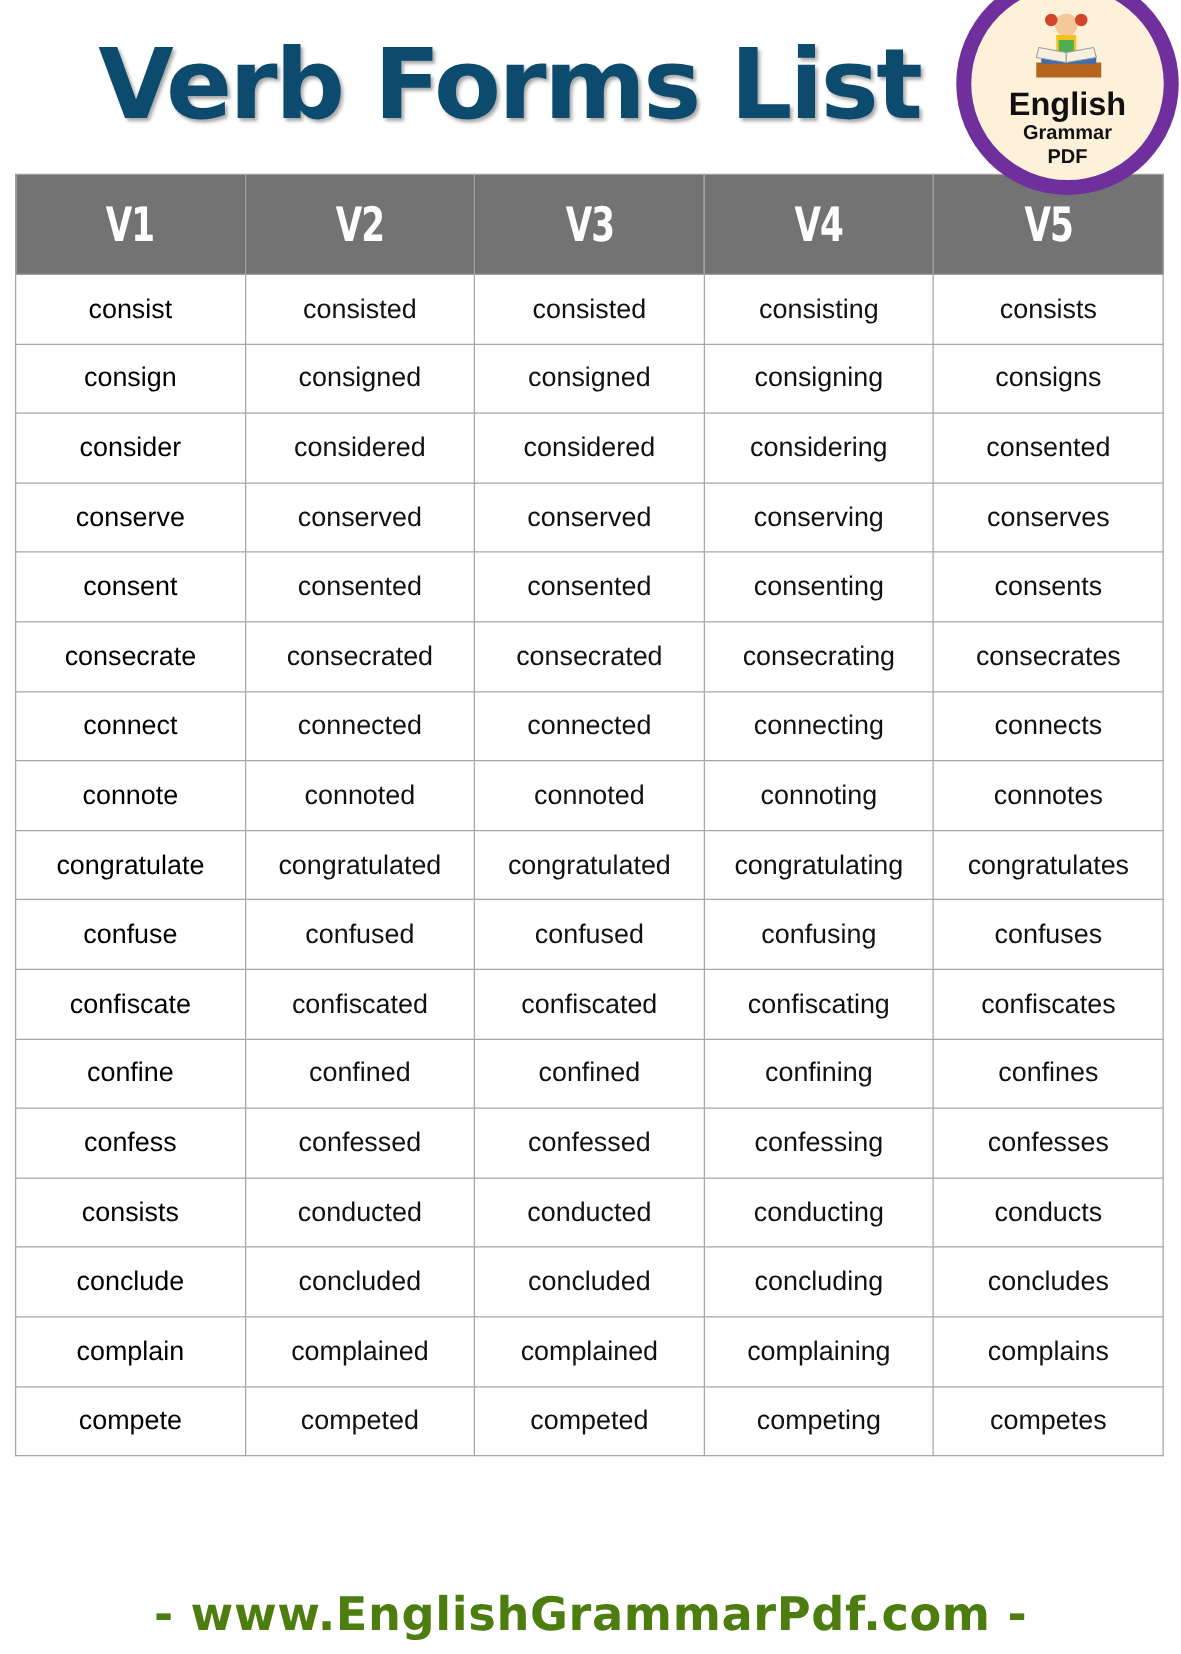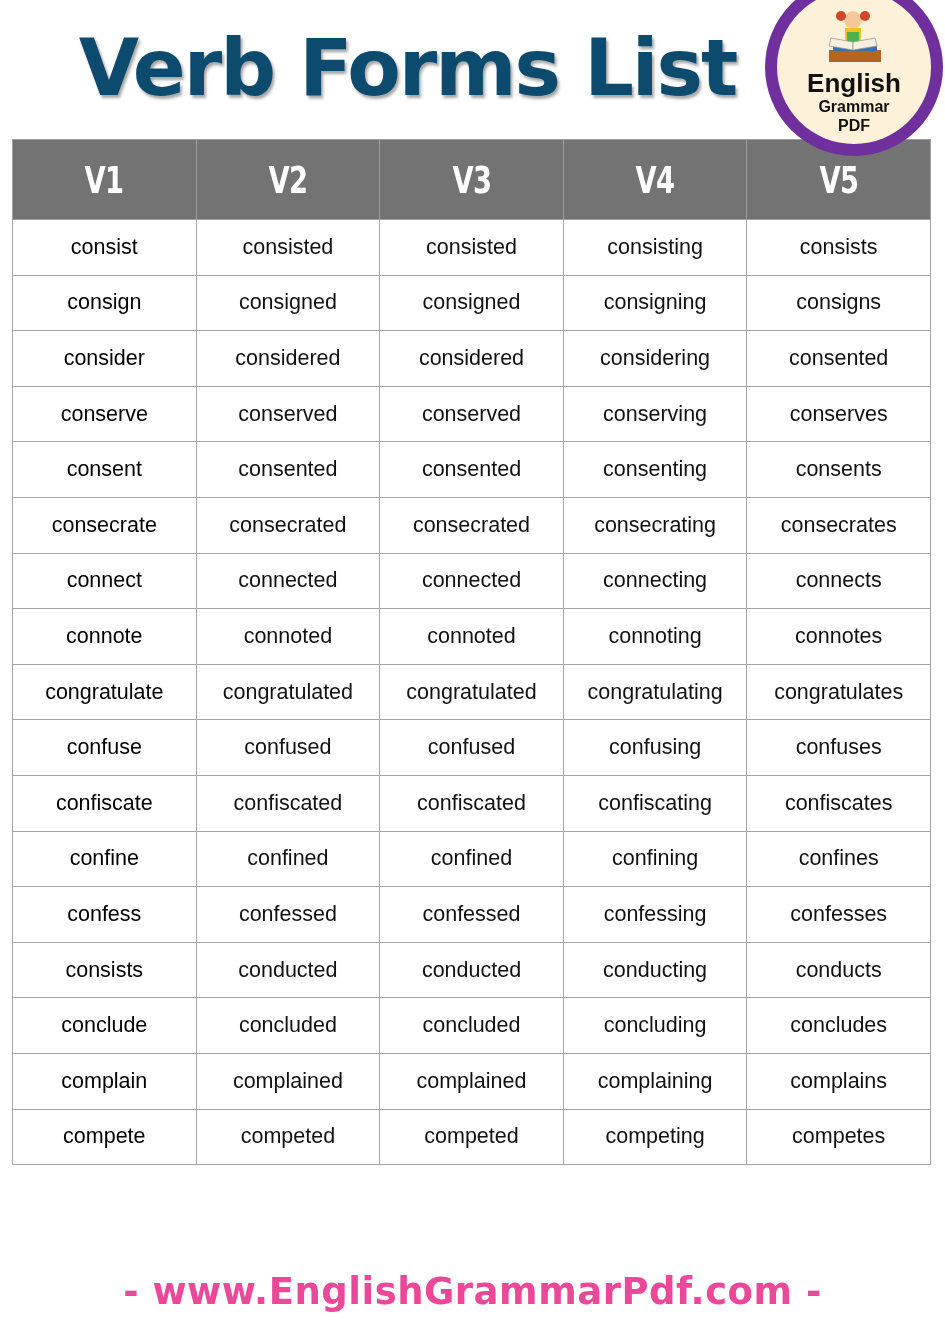--- a/index.html
+++ b/index.html
@@ -29,21 +29,21 @@
       font-weight: bold; font-size: 38px; border: 1px solid #a0a0a0; transform-origin: center;
     }
     th span { display: inline-block; transform: scaleX(0.72); letter-spacing: -1px; }
     td {
       height: 54.6px; border: 1px solid #a6a6a6; text-align: center; font-size: 21.5px; color: #111;
       padding: 0; white-space: nowrap;
     }
     td.v1 { font-weight: normal; color: #000; }
     .footer {
       position: absolute; left: 0; top: 1270px; width: 945px; text-align: center;
-      font-family: "DejaVu Sans", sans-serif; font-weight: bold; font-size: 37px; color: #ec4899; letter-spacing: 0.5px;
+      font-family: "DejaVu Sans", sans-serif; font-weight: bold; font-size: 37px; color: #4d7c0f; letter-spacing: 0.5px;
     }
   </style>
 </head>
 <body>
 
 <div class="title">Verb Forms List</div>
 
 <div class="logo">
   <div class="logo-inner">
     <svg class="logo-girl" viewBox="0 0 64 56">

